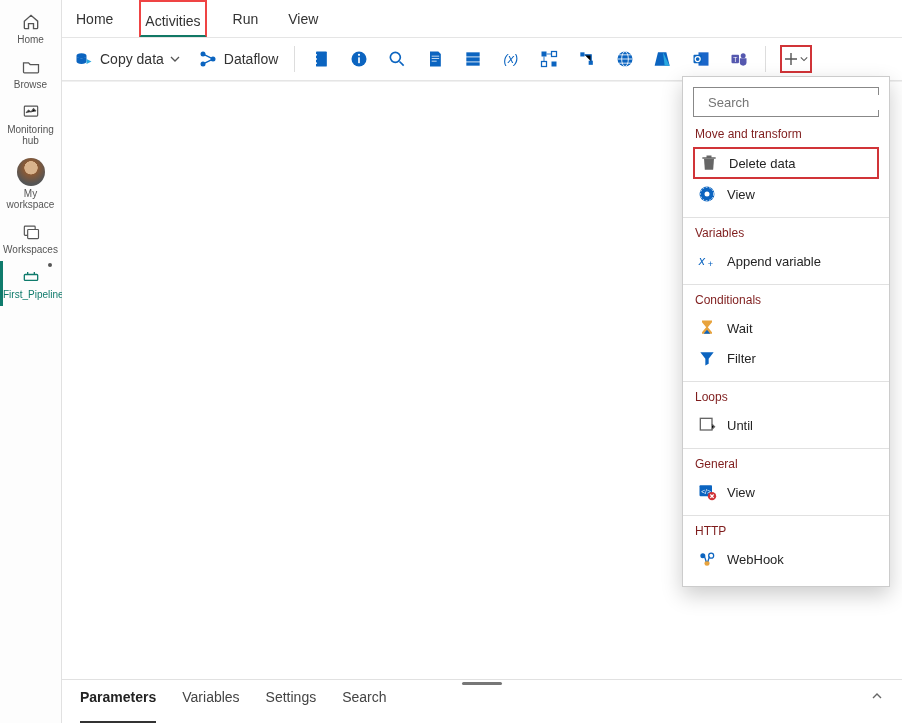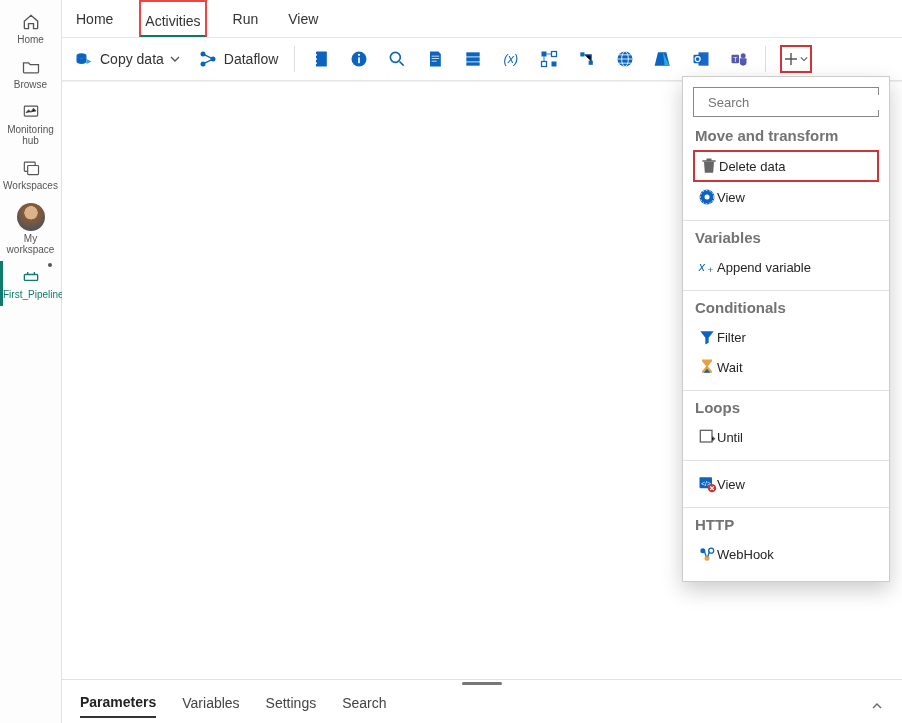--- a/index.html
+++ b/index.html
@@ -19,29 +19,29 @@
 .tabs .tab.active { border-bottom:3px solid #117865; }
 .toolbar { height:44px; border:1px solid #e5e5e5; border-left:none; border-right:none; margin-top:-1px; display:flex; align-items:center; padding:0 10px; gap:14px; background:#fff; }
 .toolbar .btn { display:flex; align-items:center; gap:6px; font-size:14px; color:#333; cursor:pointer; padding:3px 2px; }
 .toolbar .sep { width:1px; height:26px; background:#ddd; }
 .toolbar .iconbtn { width:24px; height:24px; display:flex; align-items:center; justify-content:center; cursor:pointer; }
 .plusbox { width:32px; height:28px; border:2px solid #d13438; display:flex; align-items:center; justify-content:center; gap:2px; }
 .red-box { border:2px solid #ef4444; padding:0 4px; height:26px; line-height:22px; }
 .canvas { flex:1; background:#fff; border-top:1px solid #f0f0f0; }
 .bottom { border-top:1px solid #e1e1e1; }
 .drag { width:40px; height:3px; background:#777; margin:2px auto 4px; border-radius:2px; }
-.bottomtabs { display:flex; align-items:center; padding:0 18px; gap:26px; height:34px; }
+.bottomtabs { display:flex; padding:0 18px; gap:26px; height:34px; }
 .bottomtabs .bt { font-size:14px; color:#444; cursor:pointer; padding-bottom:6px; }
 .bottomtabs .bt.active { font-weight:600; border-bottom:2px solid #333; color:#222; }
 .bottomtabs .chev { margin-left:auto; color:#666; }
 .dropdown { position:absolute; top:76px; right:12px; width:208px; background:#fff; border:1px solid #ccc; box-shadow:0 8px 20px rgba(0,0,0,.2); padding:10px 10px 12px; }
 .dropdown .search { height:30px; border:1px solid #888; display:flex; align-items:center; padding:0 8px; gap:6px; margin-bottom:10px; }
 .dropdown .search input { border:none; outline:none; flex:1; font-size:13px; }
-.dropdown .group { font-size:15px; font-weight:700; margin:8px 0 6px 2px; color:#737373; }
-.dropdown .item { display:flex; align-items:center; padding:5px 4px; font-size:13px; cursor:pointer; }
+.dropdown .group { font-size:12px; font-weight:400; margin:8px 0 6px 2px; color:#7f1d1d; }
+.dropdown .item { display:flex; align-items:center; gap:10px; padding:5px 4px; font-size:13px; cursor:pointer; }
 .dropdown .item.hl { border:2px solid #d13438; padding:4px 4px; }
 .dropdown hr { border:none; border-top:1px solid #e1e1e1; margin:8px -10px; }
 .ic-blue { fill:#0b64c0; }
 .ic-gray { fill:#666; }
 </style>
 </head>
 <body>
 
 <div class="leftnav">
   <div class="nav-item">
@@ -57,29 +57,29 @@
     <span>Browse</span>
   </div>
   <div class="nav-item">
     <svg class="ic" viewBox="0 0 24 24">
         <rect x="4" y="5" width="16" height="12" rx="1" fill="none" stroke="#555" stroke-width="1.4"></rect>
         <path stroke="#555" stroke-width="1.4" d="M6 13l3-3 3 2 3-4 3 3"></path>
       </svg>
     <span>Monitoring hub</span>
   </div>
   <div class="nav-item">
+    <div class="avatar"></div>
+    <span>My workspace</span>
+  </div>
+  <div class="nav-item">
     <svg class="ic" viewBox="0 0 24 24">
         <rect x="4" y="5" width="13" height="11" rx="1" fill="none" stroke="#555" stroke-width="1.4"></rect>
         <rect x="8" y="9" width="13" height="11" rx="1" fill="#fff" stroke="#555" stroke-width="1.4"></rect>
       </svg>
     <span>Workspaces</span>
-  </div>
-  <div class="nav-item">
-    <div class="avatar"></div>
-    <span>My workspace</span>
   </div>
   <div class="nav-item sel" style="position:relative;">
     <div style="position:absolute;top:2px;right:6px;width:4px;height:4px;border-radius:50%;background:#555;"></div>
     <svg class="ic" viewBox="0 0 24 24">
         <rect x="4" y="9" width="16" height="7" rx="1" fill="none" stroke="#0f7b6c" stroke-width="1.6"></rect>
         <path stroke="#0f7b6c" stroke-width="1.6" d="M8 9V6M16 9V6"></path>
       </svg>
     <span style="color:#0f7b6c;">First_Pipeline</span>
   </div>
   <div class="spacer"></div>
@@ -254,41 +254,42 @@
       <svg class="ic" viewBox="0 0 24 24">
           <text x="2" y="17" font-size="15" font-style="italic" fill="#0b64c0">x</text>
           <text x="13" y="19" font-size="11" fill="#0b64c0">+</text>
         </svg>
       <span>Append variable</span>
     </div>
     <hr>
     <div class="group">Conditionals</div>
     <div class="item">
       <svg class="ic" viewBox="0 0 24 24">
-          <path fill="#0b64c0" d="M4 5h16l-6 8v6l-4 2v-8z"></path>
-        </svg>
-      <span>Filter</span>
-    </div>
-    <div class="item">
-      <svg class="ic" viewBox="0 0 24 24">
           <path fill="#e8a33d" d="M6 3h12v2l-5 6 5 6v2H6v-2l5-6-5-6z"></path>
           <path fill="#0b64c0" d="M8 19h8l-4-5z"></path>
         </svg>
       <span>Wait</span>
     </div>
+    <div class="item">
+      <svg class="ic" viewBox="0 0 24 24">
+          <path fill="#0b64c0" d="M4 5h16l-6 8v6l-4 2v-8z"></path>
+        </svg>
+      <span>Filter</span>
+    </div>
     <hr>
     <div class="group">Loops</div>
     <div class="item">
       <svg class="ic" viewBox="0 0 24 24">
           <rect x="4" y="4" width="14" height="14" fill="none" stroke="#666" stroke-width="1.6"></rect>
           <path stroke="#666" stroke-width="1.6" d="M18 11l3 3-3 3"></path>
         </svg>
       <span>Until</span>
     </div>
     <hr>
+    <div class="group">General</div>
     <div class="item">
       <svg class="ic" viewBox="0 0 24 24">
           <rect x="3" y="4" width="15" height="13" rx="1" fill="#0b64c0"></rect>
           <text x="5" y="14" font-size="8" fill="#fff">&lt;/&gt;</text>
           <circle cx="18" cy="17" r="5" fill="#d13438"></circle>
           <path stroke="#fff" stroke-width="1.5" d="M16 15l4 4M20 15l-4 4"></path>
         </svg>
       <span>View</span>
     </div>
     <hr>

